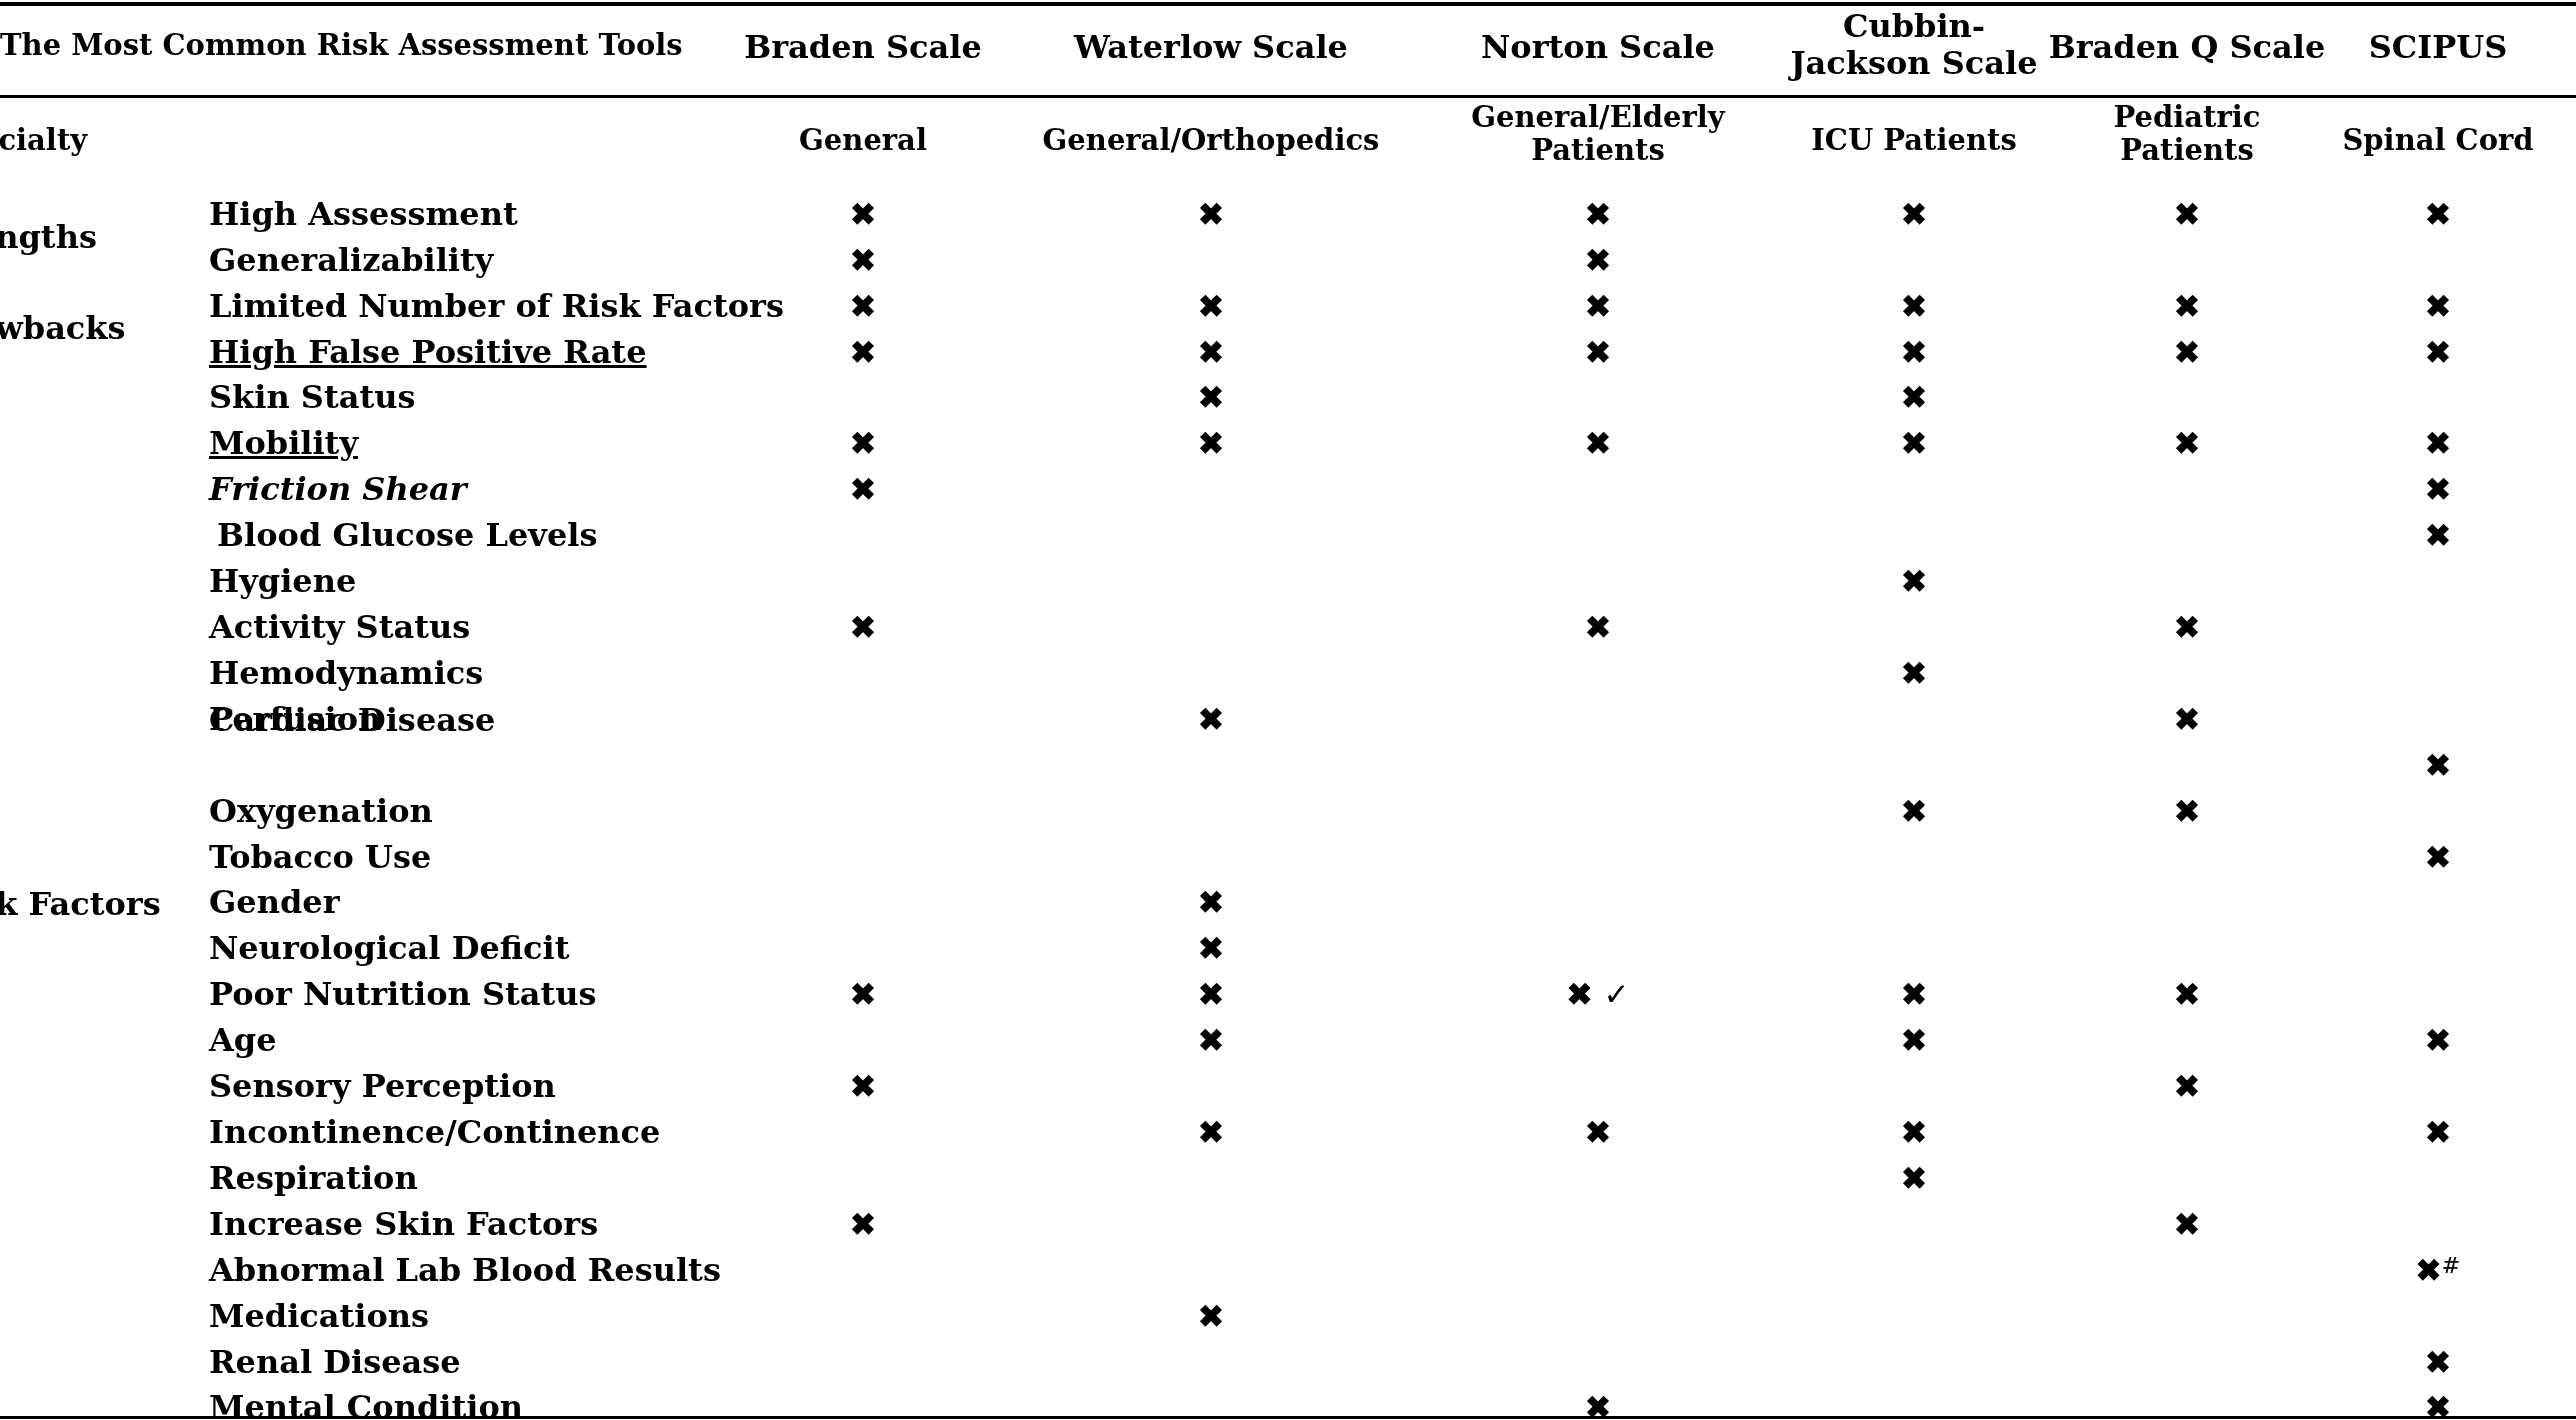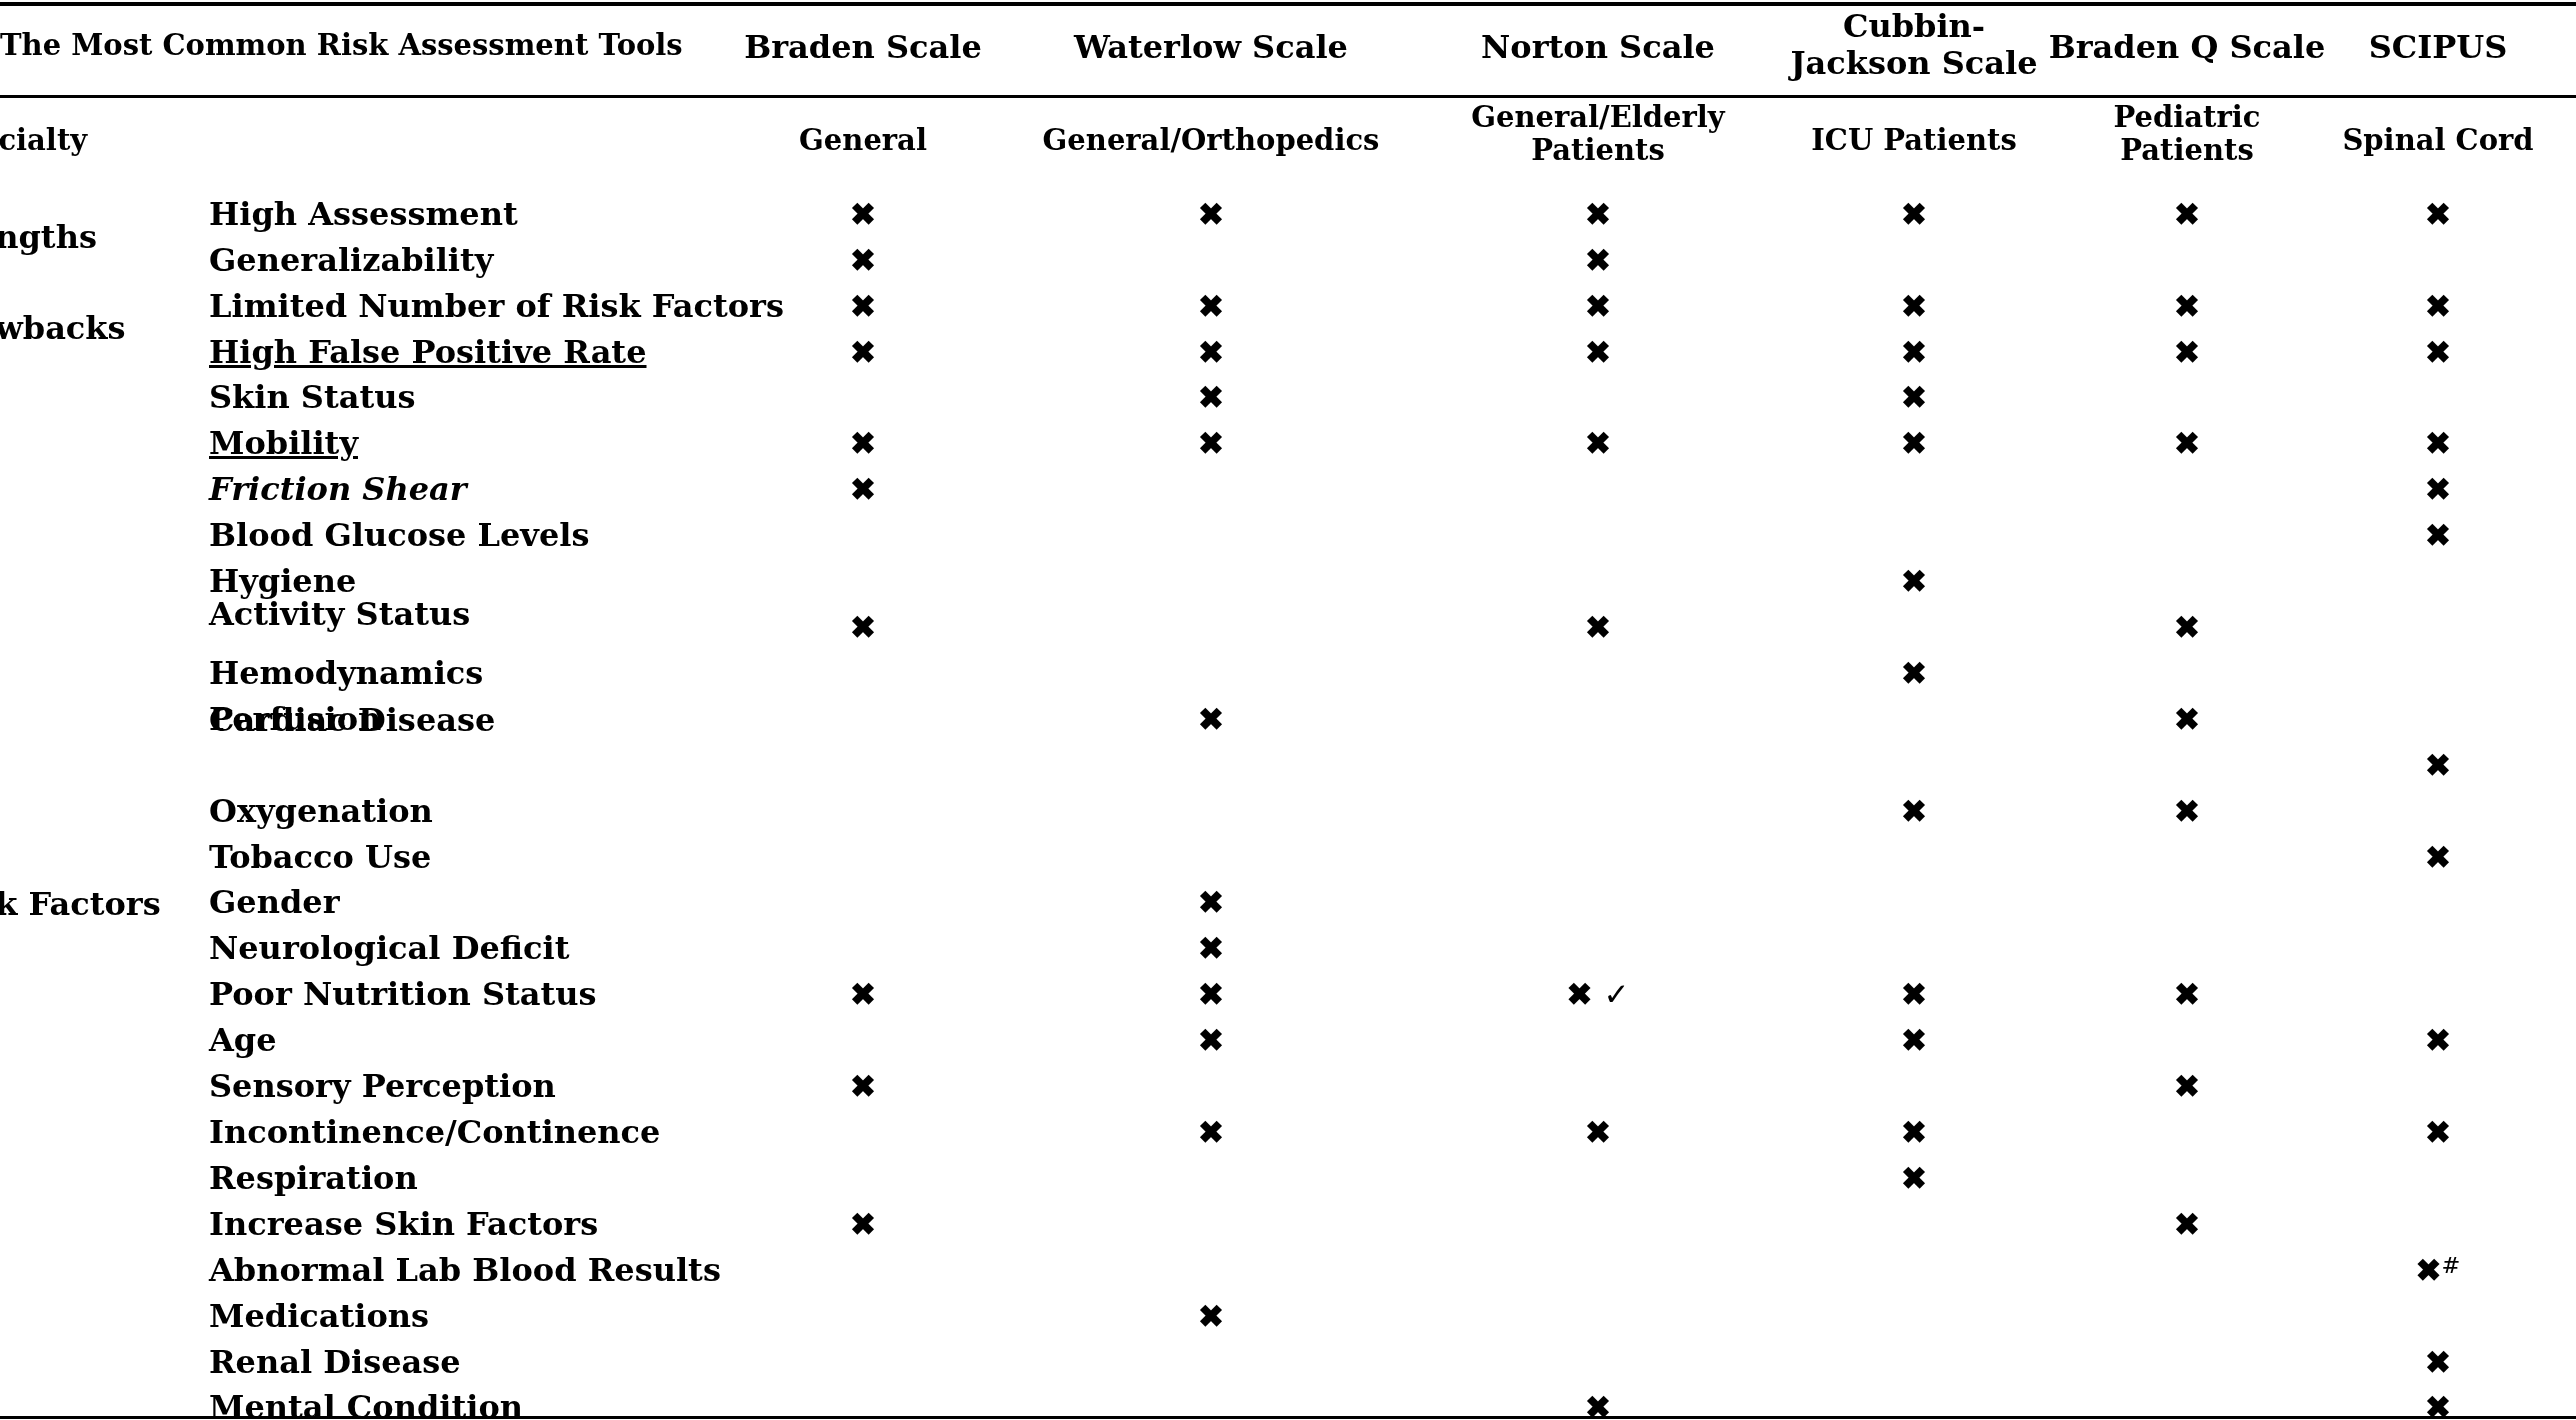--- a/index.html
+++ b/index.html
@@ -81,25 +81,25 @@
     <div class="row-label" style="top: 443px; text-decoration: underline;">Mobility</div>
     <div class="mark" style="left: 863px; top: 443px;">✖</div>
     <div class="mark" style="left: 1211px; top: 443px;">✖</div>
     <div class="mark" style="left: 1598px; top: 443px;">✖</div>
     <div class="mark" style="left: 1914px; top: 443px;">✖</div>
     <div class="mark" style="left: 2187px; top: 443px;">✖</div>
     <div class="mark" style="left: 2438px; top: 443px;">✖</div>
     <div class="row-label" style="top: 489px; font-style: italic;">Friction Shear</div>
     <div class="mark" style="left: 863px; top: 489px;">✖</div>
     <div class="mark" style="left: 2438px; top: 489px;">✖</div>
-    <div class="row-label" style="top: 535px;">Blood Glucose Levels</div>
+    <div class="row-label" style="top: 535px; margin-left: 8px;">Blood Glucose Levels</div>
     <div class="mark" style="left: 2438px; top: 535px;">✖</div>
     <div class="row-label" style="top: 581px;">Hygiene</div>
     <div class="mark" style="left: 1914px; top: 581px;">✖</div>
-    <div class="row-label" style="top: 614px;">Activity Status</div>
+    <div class="row-label" style="top: 627px;">Activity Status</div>
     <div class="mark" style="left: 863px; top: 627px;">✖</div>
     <div class="mark" style="left: 1598px; top: 627px;">✖</div>
     <div class="mark" style="left: 2187px; top: 627px;">✖</div>
     <div class="row-label" style="top: 673px;">Hemodynamics</div>
     <div class="mark" style="left: 1914px; top: 673px;">✖</div>
     <div class="row-label" style="top: 719px;">Perfusion</div>
     <div class="mark" style="left: 1211px; top: 719px;">✖</div>
     <div class="mark" style="left: 2187px; top: 719px;">✖</div>
     <div class="row-label" style="top: 720px;">Cardiac Disease</div>
     <div class="mark" style="left: 2438px; top: 765px;">✖</div>

